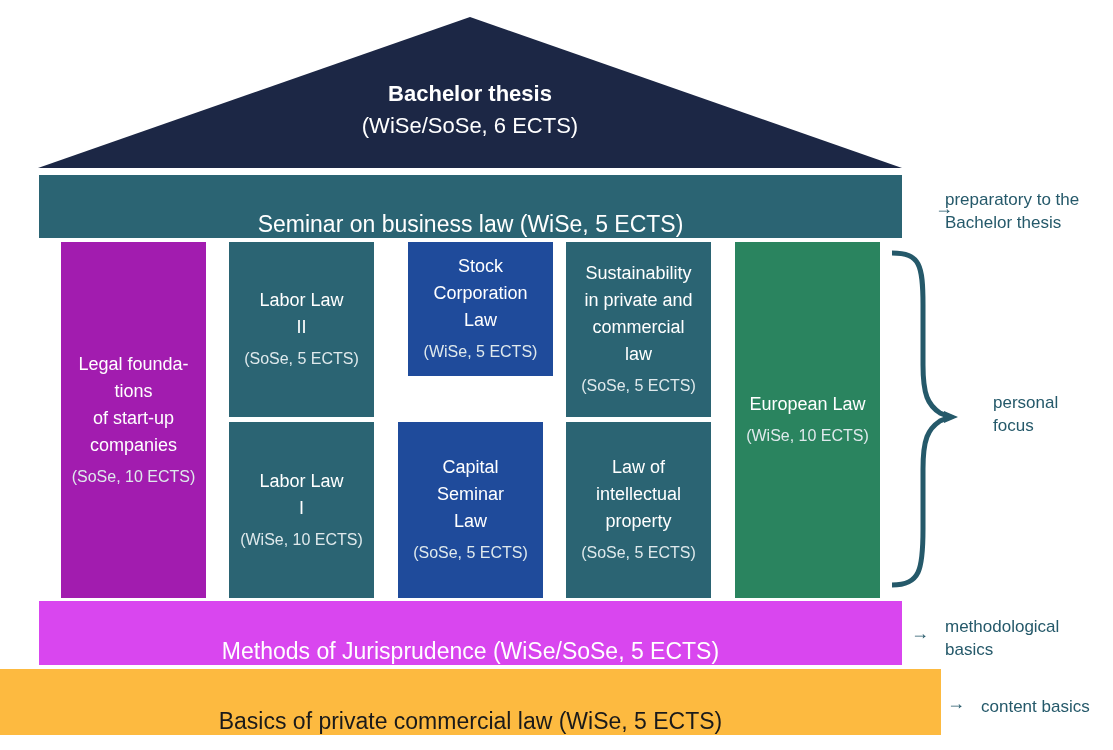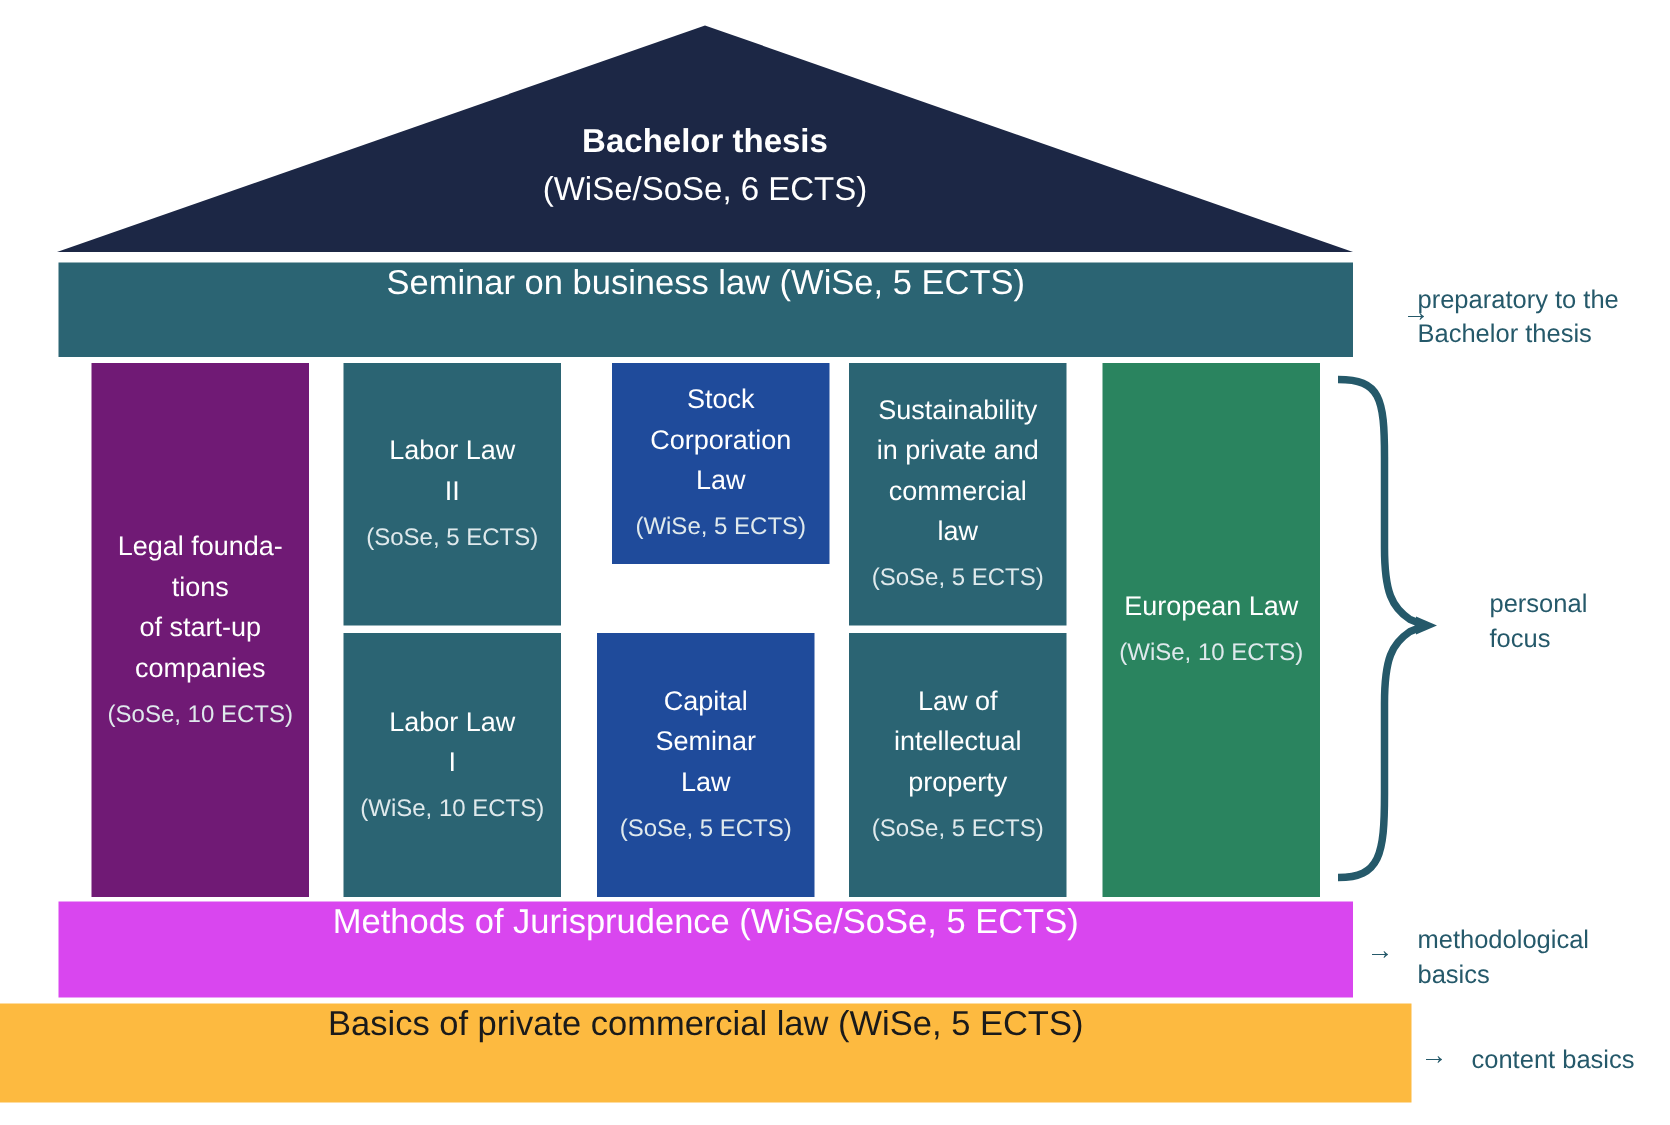--- a/index.html
+++ b/index.html
@@ -3,28 +3,28 @@
   <meta charset="utf-8">
   <style>
     html, body { margin:0; padding:0; background:#ffffff; }
     body { width:1113px; height:750px; position:relative; overflow:hidden;
            font-family:"Liberation Sans", "DejaVu Sans", sans-serif; }
     .abs { position:absolute; box-sizing:border-box; }
     .roof { left:0; top:0; width:1113px; height:175px; }
     .roof-text { left:200px; width:540px; top:78px; text-align:center; color:#fff; }
     .roof-title { font-weight:bold; font-size:22px; line-height:32px; }
     .roof-sub { font-size:22px; line-height:32px; }
-    .band { display:flex; align-items:flex-start; justify-content:center; color:#fff; font-size:23px; }
+    .band { display:flex; align-items:flex-end; justify-content:center; color:#fff; font-size:23px; }
     .seminar { left:39px; top:175px; width:863px; height:63px; background:#2b6473; }
     .methods { left:39px; top:601px; width:863px; height:64px; background:#d946ef; }
     .basics { left:0; top:669px; width:941px; height:66px; background:#fdba40; color:#1a1a1a; }
     .pillar { display:flex; flex-direction:column; align-items:center; justify-content:center;
               text-align:center; color:#fff; font-size:18px; line-height:27px; padding:0 6px; }
     .pillar .meta { font-size:16px; color:#dfe9ec; margin-top:4px; }
-    .c-red { background:#701a75; }
+    .c-red { background:#a21caf; }
     .c-teal { background:#2b6473; }
     .c-blue { background:#1f4b9b; }
     .c-green { background:#2a845f; }
     .note { color:#25596a; font-size:17px; line-height:23px; }
     .arrow { color:#25596a; font-size:18px; }
   </style>
 </head>
 <body>
 
 <svg class="abs roof" viewBox="0 0 1113 175">

